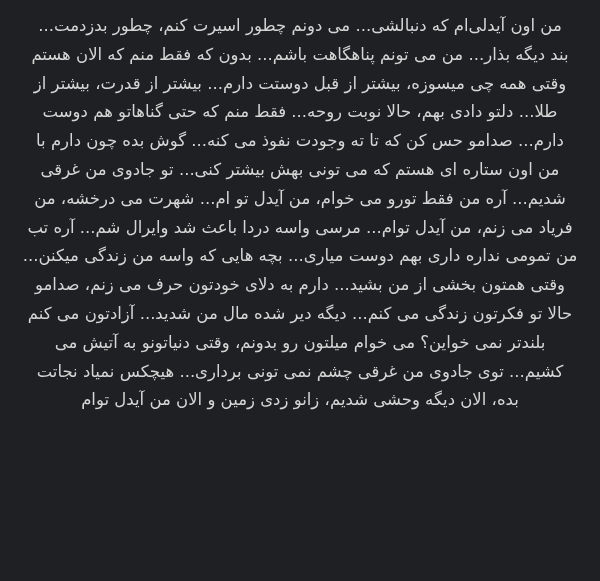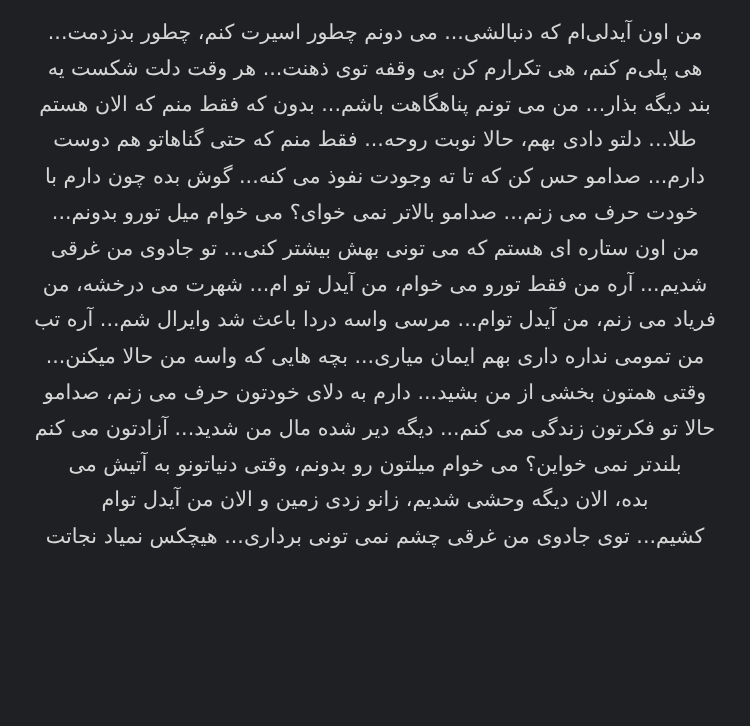--- a/index.html
+++ b/index.html
@@ -29,28 +29,27 @@
       display: block;
       white-space: nowrap;
     }
   </style>
 </head>
 <body>
 
 <div class="page">
   <div class="text-block">
     <span class="line">من اون آیدلی‌ام که دنبالشی... می دونم چطور اسیرت کنم، چطور بدزدمت...</span>
-    <span class="line">هی پلی‌م کنم، هی تکرارم کن بی وقفه توی ذهنت... هر وقت دلت شکست یه</span>
     <span class="line">بند دیگه بذار... من می تونم پناهگاهت باشم... بدون که فقط منم که الان هستم</span>
+    <span class="line">وقتی همه چی میسوزه، بیشتر از قبل دوستت دارم... بیشتر از قدرت، بیشتر از</span>
     <span class="line">طلا... دلتو دادی بهم، حالا نوبت روحه... فقط منم که حتی گناهاتو هم دوست</span>
     <span class="line">دارم... صدامو حس کن که تا ته وجودت نفوذ می کنه... گوش بده چون دارم با</span>
-    <span class="line">خودت حرف می زنم... صدامو بالاتر نمی خوای؟ می خوام میل تورو بدونم...</span>
     <span class="line">من اون ستاره ای هستم که می تونی بهش بیشتر کنی... تو جادوی من غرقی</span>
     <span class="line">شدیم... آره من فقط تورو می خوام، من آیدل تو ام... شهرت می درخشه، من</span>
     <span class="line">فریاد می زنم، من آیدل توام... مرسی واسه دردا باعث شد وایرال شم... آره تب</span>
-    <span class="line">من تمومی نداره داری بهم ایمان میاری... بچه هایی که واسه من حالا میکنن...</span>
+    <span class="line">من تمومی نداره داری بهم دوست میاری... بچه هایی که واسه من زندگی میکنن...</span>
     <span class="line">وقتی همتون بخشی از من بشید... دارم به دلای خودتون حرف می زنم، صدامو</span>
     <span class="line">حالا تو فکرتون زندگی می کنم... دیگه دیر شده مال من شدید... آزادتون می کنم</span>
     <span class="line">بلندتر نمی خواین؟ می خوام میلتون رو بدونم، وقتی دنیاتونو به آتیش می</span>
+    <span class="line">کشیم... توی جادوی من غرقی چشم نمی تونی برداری... هیچکس نمیاد نجاتت</span>
     <span class="line">بده، الان دیگه وحشی شدیم، زانو زدی زمین و الان من آیدل توام</span>
-    <span class="line">کشیم... توی جادوی من غرقی چشم نمی تونی برداری... هیچکس نمیاد نجاتت</span>
   </div>
 </div>
 
 </body></html>

